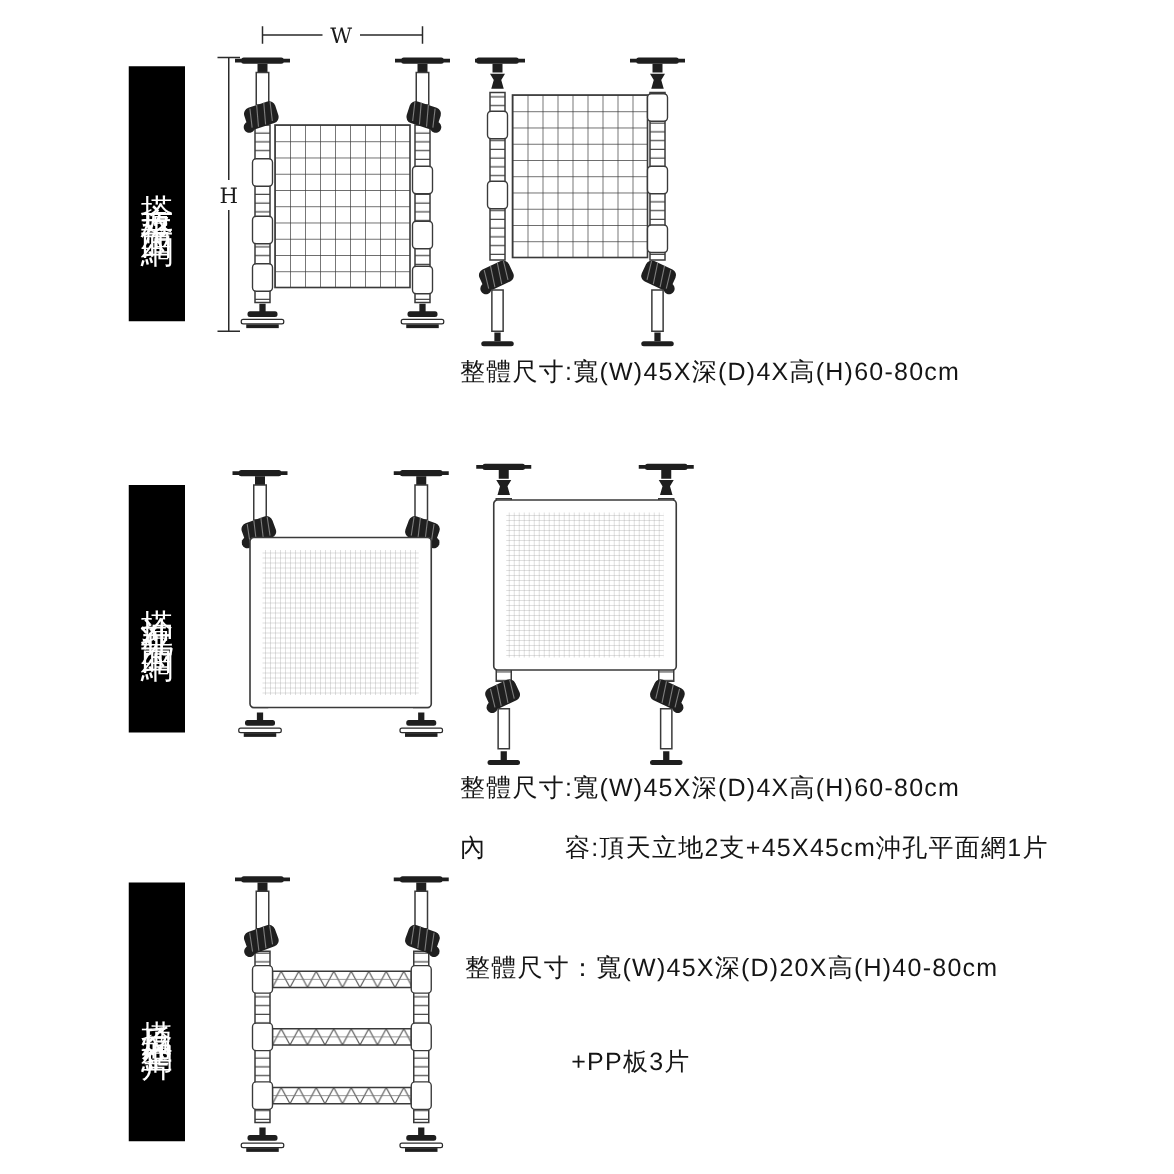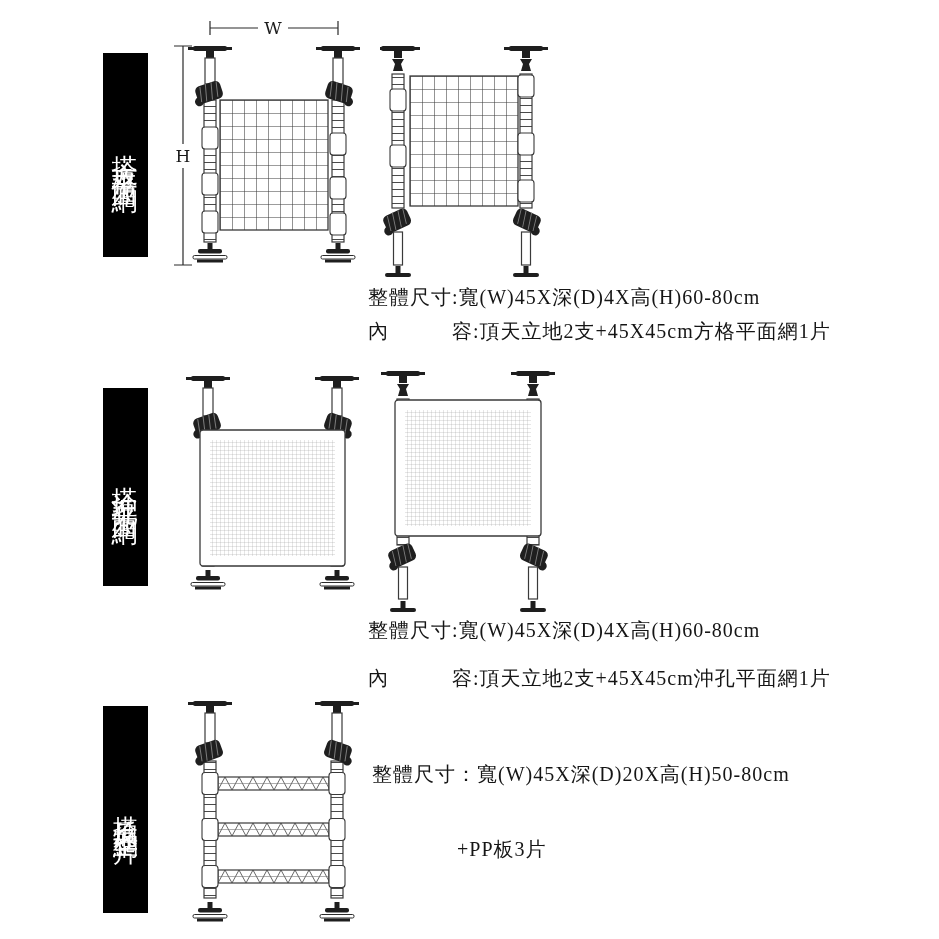--- a/index.html
+++ b/index.html
@@ -5,21 +5,21 @@
   html,body{margin:0;padding:0;background:#fff;}
   .canvas{position:relative;width:939px;height:939px;background:#ffffff;overflow:hidden;
           font-family:"DejaVu Serif","Liberation Serif",serif;}
   .vlabel{position:absolute;background:#000;color:#fff;
           writing-mode:vertical-rl;text-orientation:upright;
           display:flex;align-items:center;justify-content:center;
           font-family:"DejaVu Serif","Liberation Serif",serif;}
   .vlabel.six{width:45px;height:204px;font-size:26px;letter-spacing:7px;}
   .vlabel.seven{width:45px;height:207px;font-size:25px;letter-spacing:4px;}
   .spec-line{position:absolute;font-size:20px;letter-spacing:1px;color:#151515;
-             white-space:pre;font-family:Liberation Serif, serif;}
+             white-space:pre;font-family:Liberation Sans, sans-serif;}
   .diag{position:absolute;}
   .tube{fill:#ffffff;stroke:#3a3a3a;stroke-width:1.2;}
   .segpole{fill:url(#segs);stroke:#3a3a3a;stroke-width:1.2;}
   .frame{fill:#ffffff;stroke:#3a3a3a;stroke-width:1.3;}
   .dimline{stroke:#2a2a2a;stroke-width:1.2;fill:none;}
   .dimtext{font-family:"DejaVu Serif","Liberation Serif",serif;font-size:17px;fill:#1a1a1a;}
 </style>
 </head>
 <body>
 
@@ -134,21 +134,20 @@
       <use href="#sleeve" x="146" y="155"></use>
       <g transform="translate(146,184) scale(-1,1) rotate(-25)">
           <use href="#clamp"></use>
         </g>
       <rect class="tube" x="141.5" y="196" width="9" height="33"></rect>
       <use href="#base" x="146" y="230"></use>
     </g>
   </svg>
 
   <div class="spec-line" style="left:368px;top:284px;">整體尺寸:寬(W)45X深(D)4X高(H)60-80cm</div>
-  <div class="spec-line" style="left:368px;top:318px;">內　　　容:頂天立地2支+45X45cm方格平面網1片</div>
 
   <div class="vlabel six" style="left:103px;top:388px;height:198px;">搭沖孔平面網</div>
 
   <svg class="diag" style="left:170px;top:368px;" width="200" height="232" viewBox="0 0 200 232">
     <g>
       <use href="#flange" x="38" y="8"></use>
       <rect class="tube" x="33" y="20" width="10" height="28"></rect>
       <rect class="segpole" x="32" y="66" width="12" height="132"></rect>
       <g transform="translate(38,56) rotate(-20)">
           <use href="#clamp"></use>
@@ -234,16 +233,16 @@
     <use href="#sleeve" x="40" y="136.5"></use>
       <use href="#sleeve" x="167" y="136.5"></use>
     <g transform="translate(48,177)">
       <rect width="111" height="13" fill="url(#truss)" stroke="#3a3a3a" stroke-width="1.2"></rect>
       <path d="M0 6.5 H111" stroke="#777" stroke-width="0.6"></path>
     </g>
     <use href="#sleeve" x="40" y="183.5"></use>
       <use href="#sleeve" x="167" y="183.5"></use>
   </svg>
 
-  <div class="spec-line" style="left:372px;top:761px;">整體尺寸：寬(W)45X深(D)20X高(H)50-80cm</div>
+  <div class="spec-line" style="left:372px;top:761px;">整體尺寸：寬(W)45X深(D)20X高(H)40-80cm</div>
   <div class="spec-line" style="left:445px;top:836px;margin-left:12px;">+PP板3片</div>
 
 </div>
 
 </body></html>

